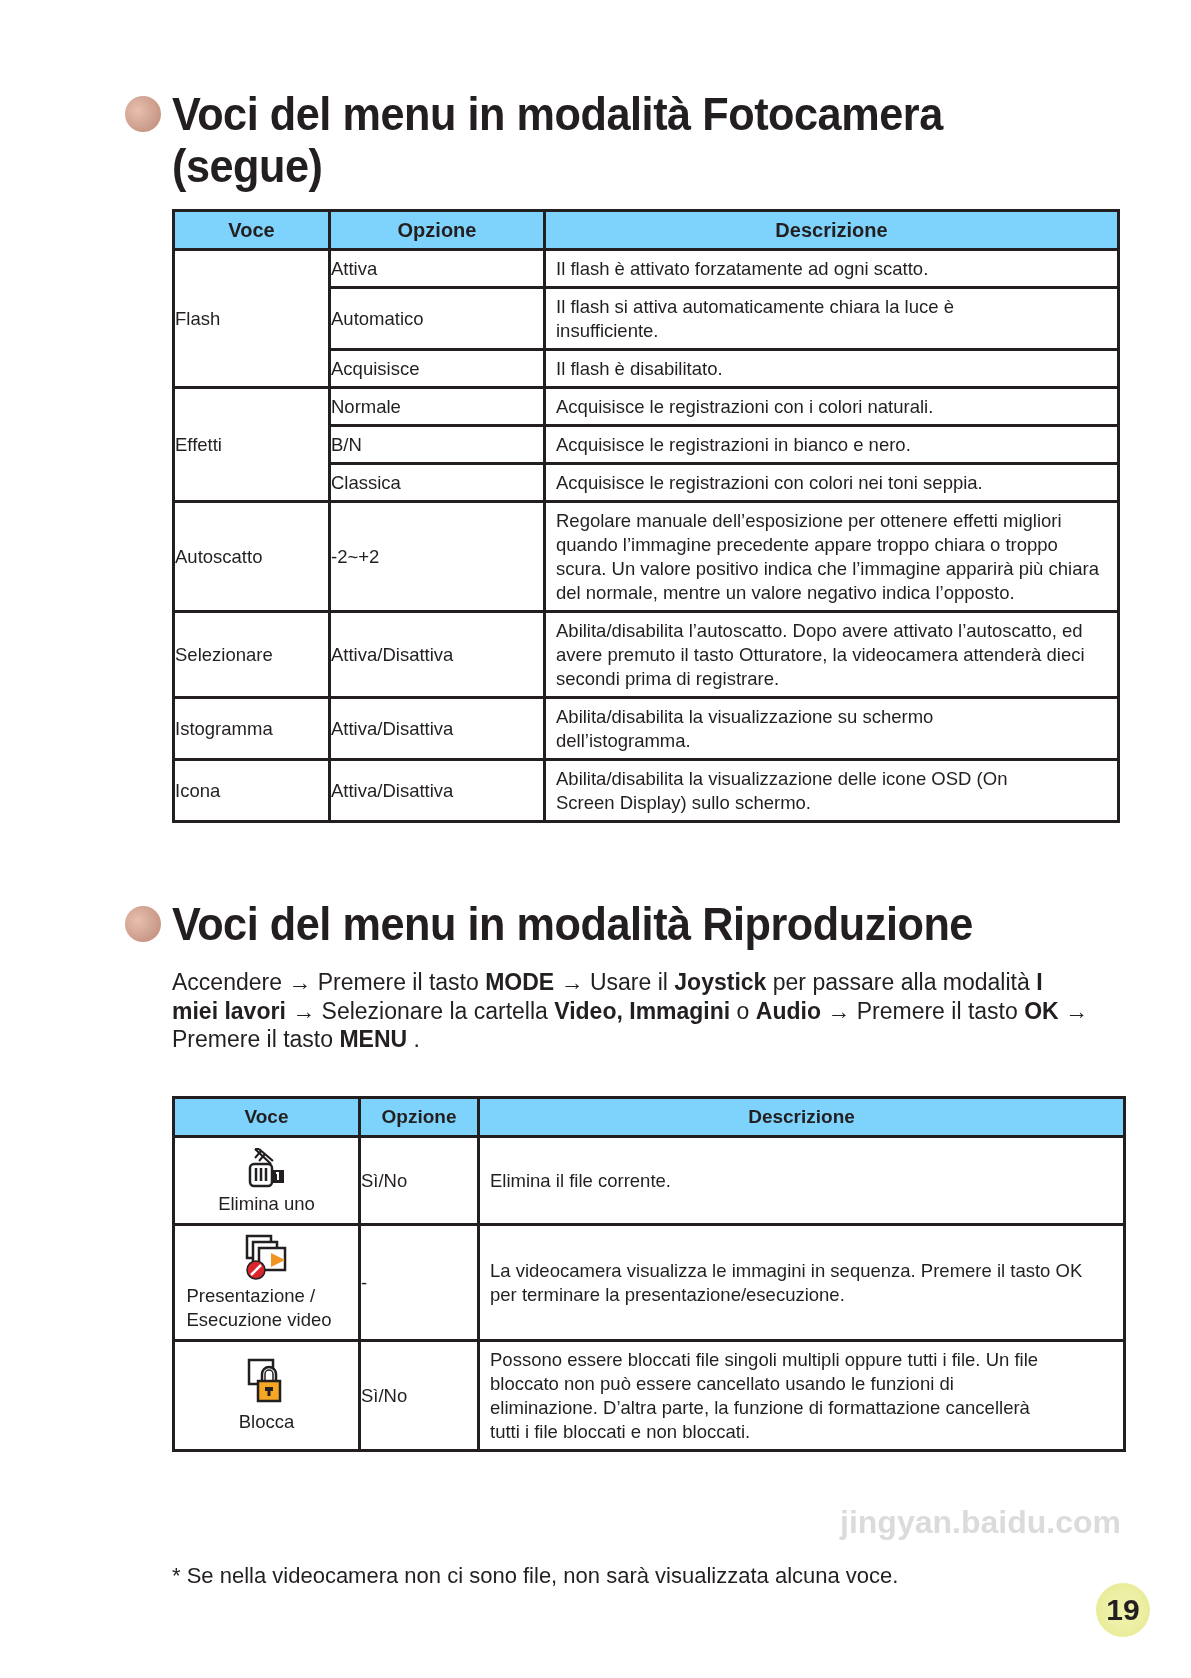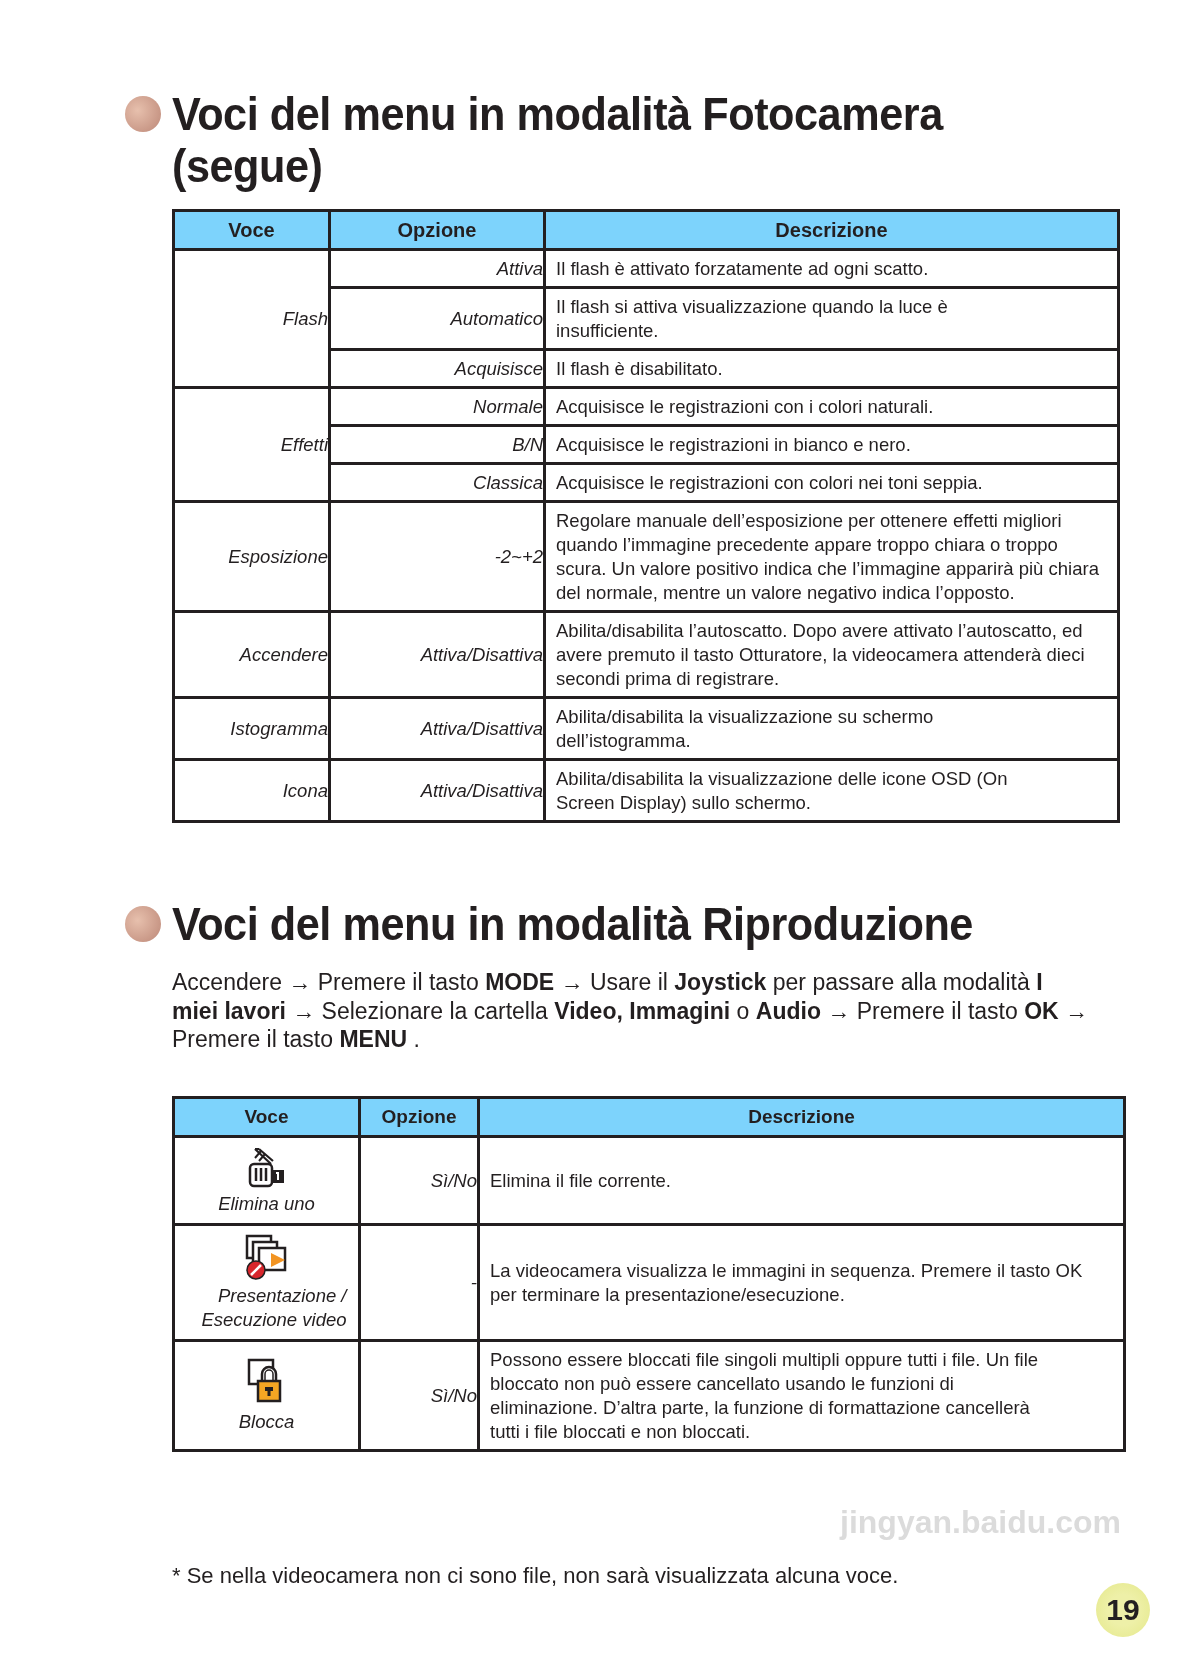--- a/index.html
+++ b/index.html
@@ -6,21 +6,21 @@
   body { width: 1191px; height: 1678px; position: relative; overflow: hidden;
          font-family: "Liberation Sans", "DejaVu Sans", sans-serif; color: #231f20; }
   .heading { position: absolute; left: 172px; font-weight: bold; font-size: 47px; line-height: 52px;
              letter-spacing: -0.5px; color: #231f20; transform: scaleX(0.92); transform-origin: left top; }
   .bullet { position: absolute; width: 36px; height: 36px; border-radius: 50%;
             background: radial-gradient(circle at 35% 40%, #e7c0ad, #c99887 70%, #b9887a); }
   table.grid { position: absolute; border-collapse: collapse; table-layout: fixed; }
   table.grid th, table.grid td { border: 3px solid #231f20; padding: 0; vertical-align: middle; }
   table.grid th { background: #7dd3fc; font-weight: bold; font-size: 20px; text-align: center; height: 36px; }
   table.grid td { font-size: 18.5px; line-height: 24px; }
-  td.center { text-align: right; font-style: italic; }
+  td.center { text-align: left; }
   td.desc { padding: 0 10px !important; text-align: left; }
   .intro { position: absolute; left: 172px; top: 968px; width: 920px; font-size: 23px; line-height: 28.5px; }
   .intro b { font-weight: bold; margin-top: 41px; }
   .note { position: absolute; left: 172px; top: 1563px; font-size: 22px; }
   .pagenum { position: absolute; left: 1096px; top: 1583px; width: 54px; height: 54px; border-radius: 50%;
              background: radial-gradient(circle, #eef0a8 40%, #e4e88a 100%); font-weight: bold; font-size: 30px;
              text-align: center; line-height: 54px; color: #231f20; }
   .watermark { position: absolute; left: 840px; top: 1510px; color: rgba(190,190,190,0.55);
                font-weight: bold; pointer-events: none; }
   .watermark .big { font-size: 58px; letter-spacing: 1px; }
@@ -51,21 +51,21 @@
     </tr>
   </thead>
   <tbody>
     <tr style="height:38px;">
       <td rowspan="3" class="center">Flash</td>
       <td class="center">Attiva</td>
       <td class="desc">Il flash è attivato forzatamente ad ogni scatto.</td>
     </tr>
     <tr style="height:62px;">
       <td class="center">Automatico</td>
-      <td class="desc" style="padding-right:110px !important;">Il flash si attiva visualizzazione quando la luce è insufficiente.</td>
+      <td class="desc" style="padding-right:110px !important;">Il flash si attiva automaticamente chiara la luce è insufficiente.</td>
     </tr>
     <tr style="height:38px;">
       <td class="center">Acquisisce</td>
       <td class="desc">Il flash è disabilitato.</td>
     </tr>
 
     <tr style="height:38px;">
       <td rowspan="3" class="center">Effetti</td>
       <td class="center">Normale</td>
       <td class="desc">Acquisisce le registrazioni con i colori naturali.</td>
@@ -73,26 +73,26 @@
     <tr style="height:38px;">
       <td class="center">B/N</td>
       <td class="desc">Acquisisce le registrazioni in bianco e nero.</td>
     </tr>
     <tr style="height:38px;">
       <td class="center">Classica</td>
       <td class="desc">Acquisisce le registrazioni con colori nei toni seppia.</td>
     </tr>
 
     <tr style="height:110px;">
-      <td class="center">Esposizione</td>
+      <td class="center">Autoscatto</td>
       <td class="center">-2~+2</td>
       <td class="desc">Regolare manuale dell’esposizione per ottenere effetti migliori quando l’immagine precedente appare troppo chiara o troppo scura. Un valore positivo indica che l’immagine apparirà più chiara del normale, mentre un valore negativo indica l’opposto.</td>
     </tr>
     <tr style="height:86px;">
-      <td class="center">Accendere</td>
+      <td class="center">Selezionare</td>
       <td class="center">Attiva/Disattiva</td>
       <td class="desc">Abilita/disabilita l’autoscatto. Dopo avere attivato l’autoscatto, ed avere premuto il tasto Otturatore, la videocamera attenderà dieci secondi prima di registrare.</td>
     </tr>
     <tr style="height:62px;margin-top:39px;">
       <td class="center">Istogramma</td>
       <td class="center">Attiva/Disattiva</td>
       <td class="desc" style="padding-right:140px !important;">Abilita/disabilita la visualizzazione su schermo dell’istogramma.</td>
     </tr>
     <tr style="height:62px;">
       <td class="center">Icona</td>

